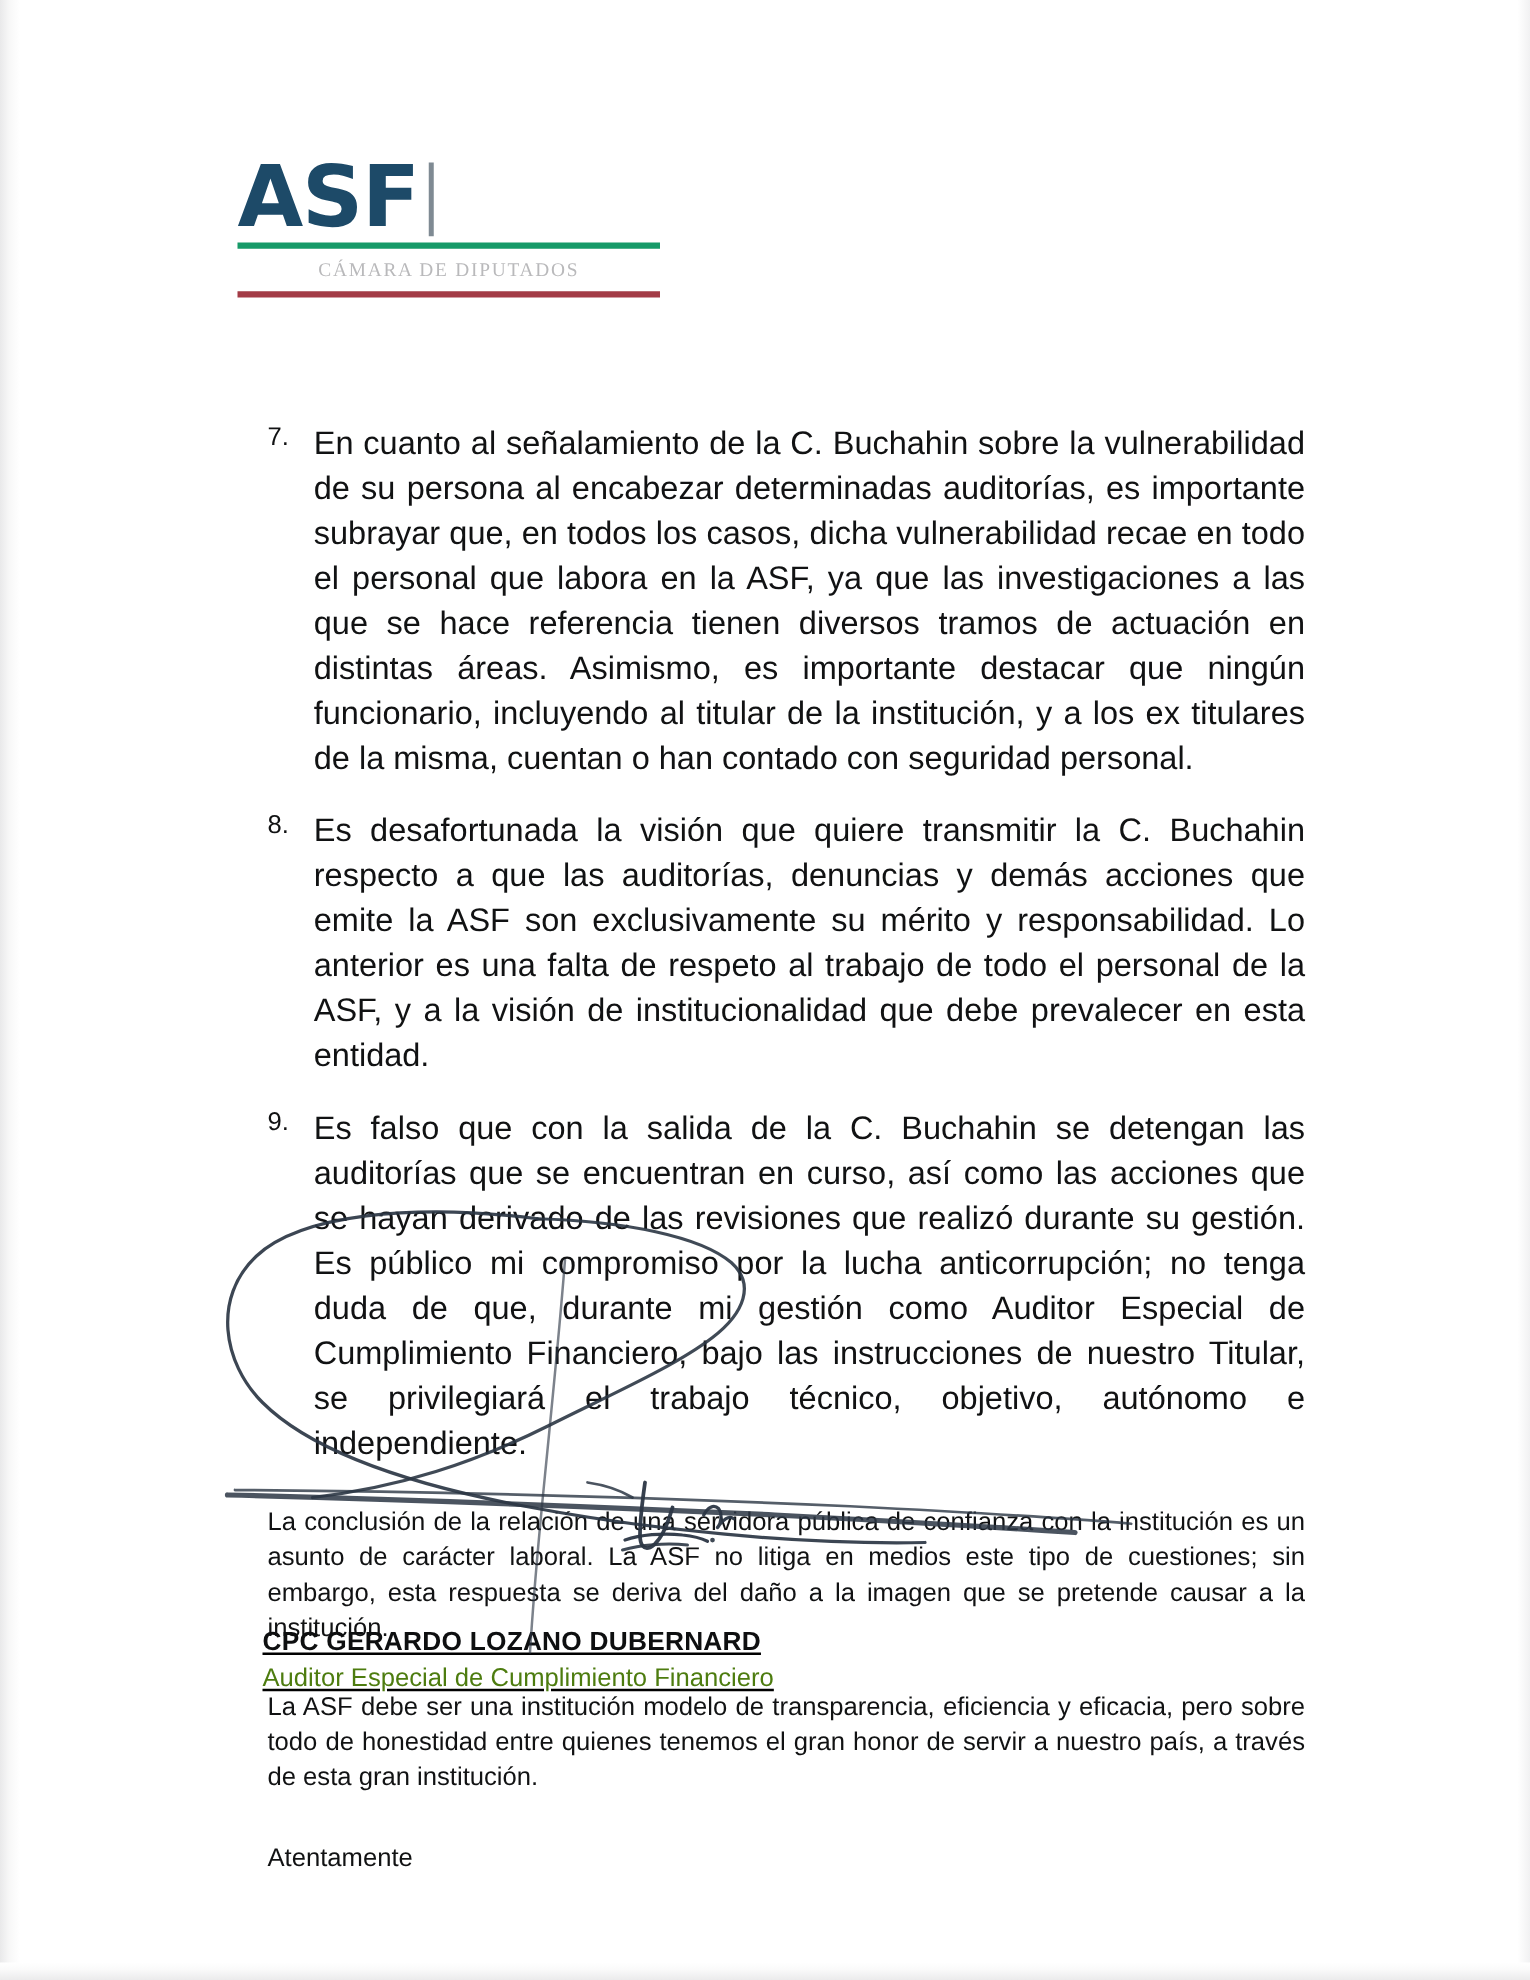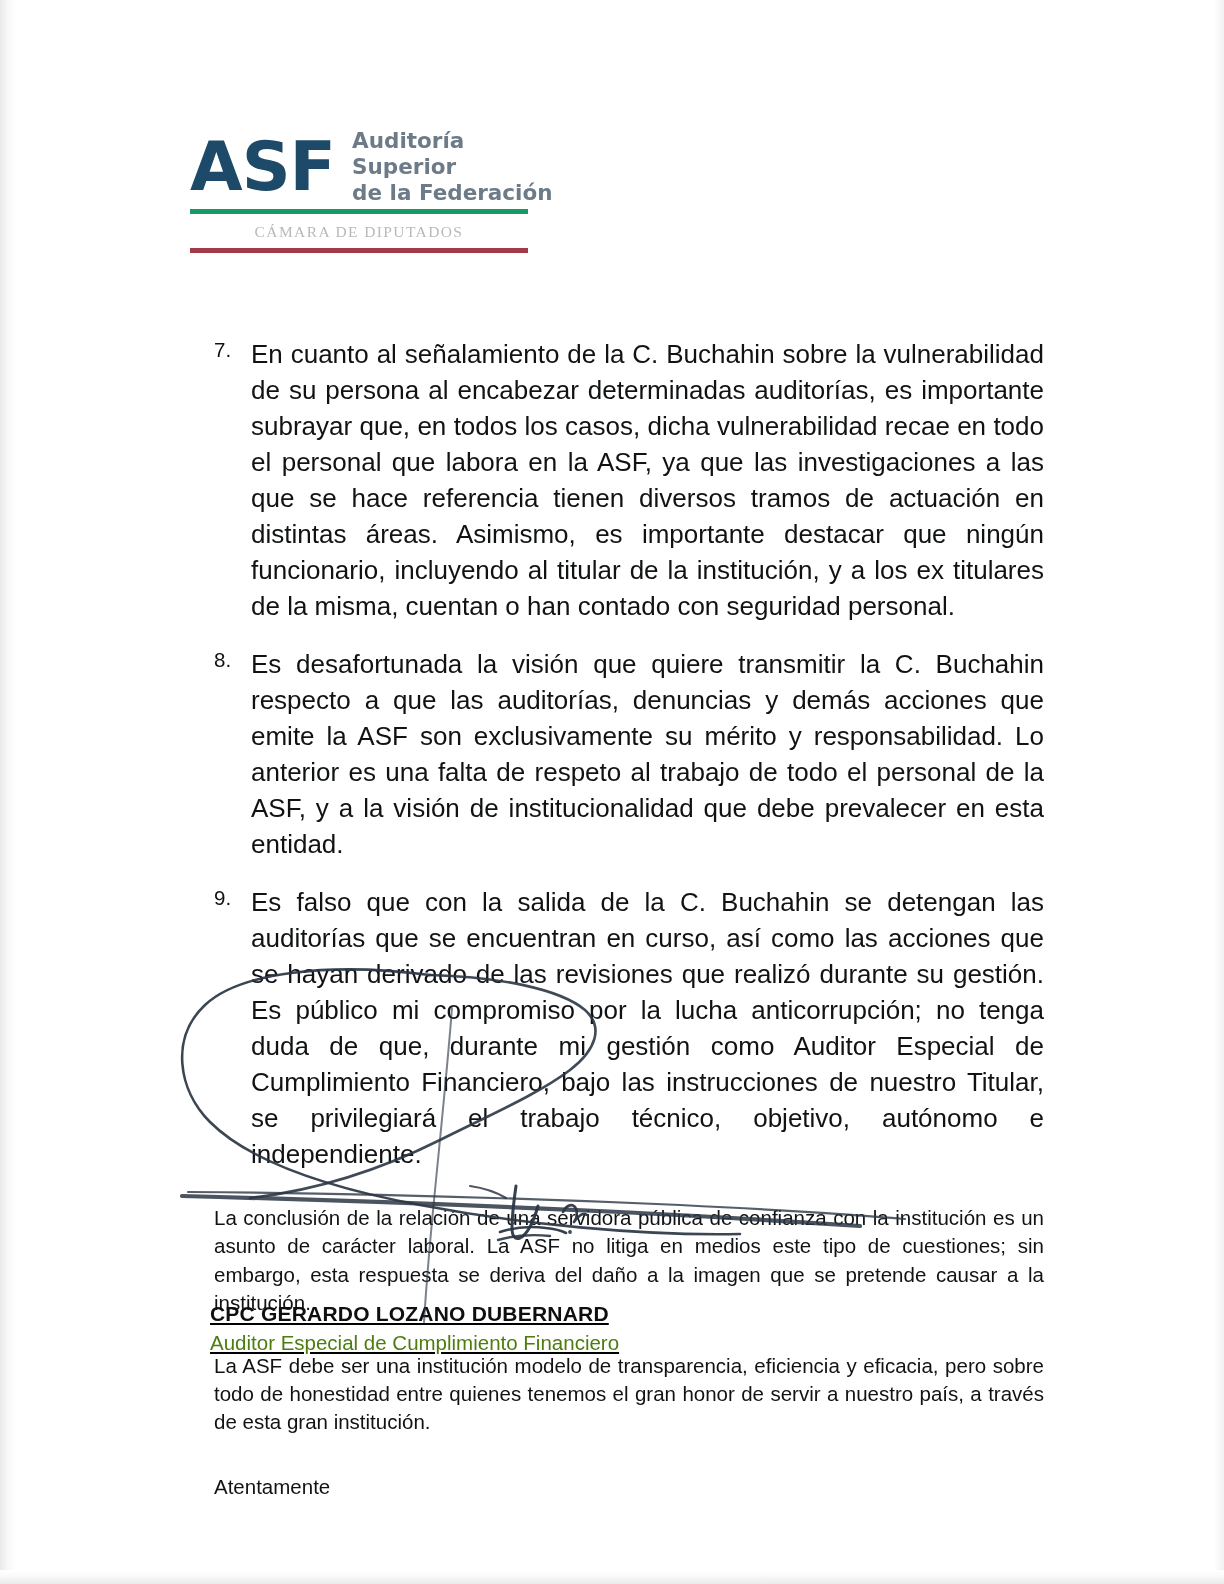--- a/index.html
+++ b/index.html
@@ -44,21 +44,21 @@
 
   
   .logo {
     position: absolute;
     left: 190px;
     top: 126px;
     width: 350px;
   }
   .logo-top {
     display: flex;
-    align-items: center;
+    align-items: flex-start;
   }
   .logo-asf {
     font-family: "DejaVu Sans", sans-serif;
     font-weight: 700;
     font-size: 68px;
     line-height: 0.92;
     letter-spacing: -1px;
     color: #1d4a68;
     margin-top: 2px;
   }
@@ -182,25 +182,20 @@
 <div class="page">
 
   <div class="scan-edge-left"></div>
   <div class="scan-edge-right"></div>
   <div class="scan-edge-bottom"></div>
 
   <div class="logo">
     <div class="logo-top">
       <div class="logo-asf">ASF</div>
       <div class="logo-divider"></div>
-      <div class="logo-words">
-        <div>Auditoría</div>
-        <div>Superior</div>
-        <div>de la Federación</div>
-      </div>
     </div>
     <div class="logo-bar-green"></div>
     <div class="logo-camara">CÁMARA DE DIPUTADOS</div>
     <div class="logo-bar-red"></div>
   </div>
 
   <div class="content">
 
     <div class="num-item">
       <div class="num-item-number">7.</div>

